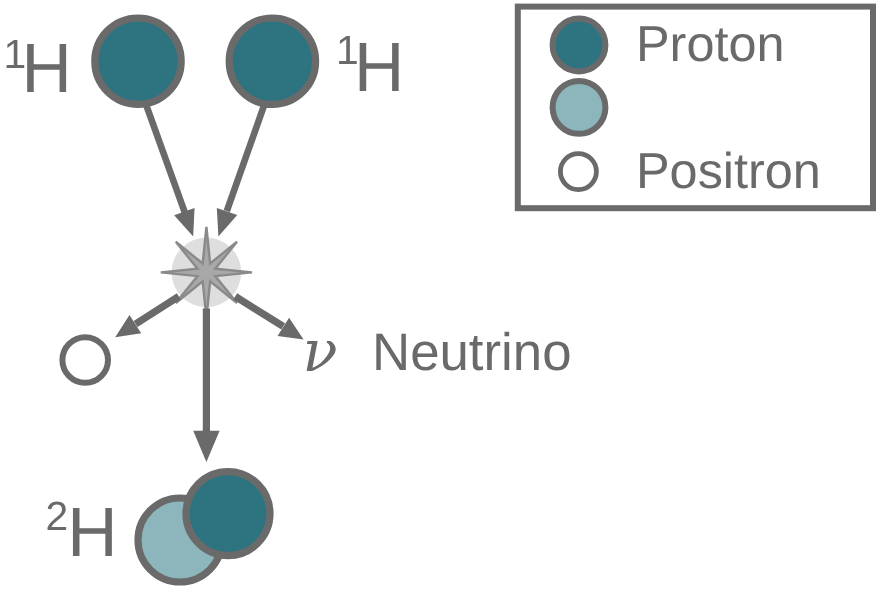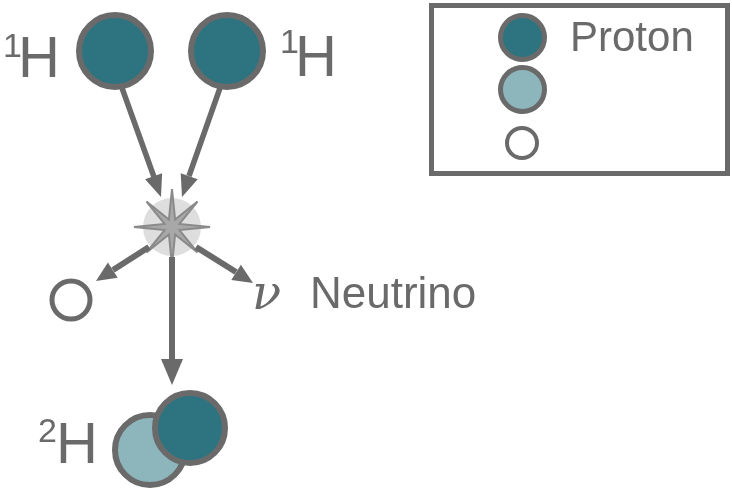--- a/index.html
+++ b/index.html
@@ -9,21 +9,21 @@
   
   .sym-text{font-family:"Liberation Sans",sans-serif;font-size:58px;}
   .sup-text{font-family:"Liberation Sans",sans-serif;font-size:34px;}
   .plain-text{font-family:"Liberation Sans",sans-serif;font-size:44px;}
   .nu-text{font-family:"DejaVu Serif",serif;font-style:italic;font-size:48px;}
   
   .legend{position:absolute;left:429px;top:3px;width:301px;height:173px;
           border:5px solid #6a6a6a;background:#ffffff;box-sizing:border-box;
           display:flex;flex-direction:column;justify-content:space-around;
           padding:3px 0 2px 0;}
-  .legend-row{display:flex;align-items:center;height:52px;padding-left:40px;}
+  .legend-row{display:flex;align-items:center;height:52px;}
   .legend-swatch-cell{width:96px;display:flex;justify-content:center;align-items:center;flex:none;}
   .legend-circle{border-radius:50%;box-sizing:content-box;}
   .legend-circle.big{width:39px;height:39px;border:5px solid #6a6a6a;}
   .legend-circle.small{width:26px;height:26px;border:4px solid #6a6a6a;}
   .legend-label{font-size:42px;color:#6a6a6a;line-height:1;}
 </style>
 </head>
 <body>
 
 <div class="canvas">
@@ -85,16 +85,17 @@
     </div>
     <div class="legend-row">
       <span class="legend-swatch-cell">
         <span class="legend-circle big" style="background-color: rgb(140, 182, 187);"></span>
       </span>
     </div>
     <div class="legend-row">
       <span class="legend-swatch-cell">
         <span class="legend-circle small" style="background-color: rgb(255, 255, 255);"></span>
       </span>
+      <span class="legend-label">Positron</span>
     </div>
   </div>
 
 </div>
 
 </body></html>

